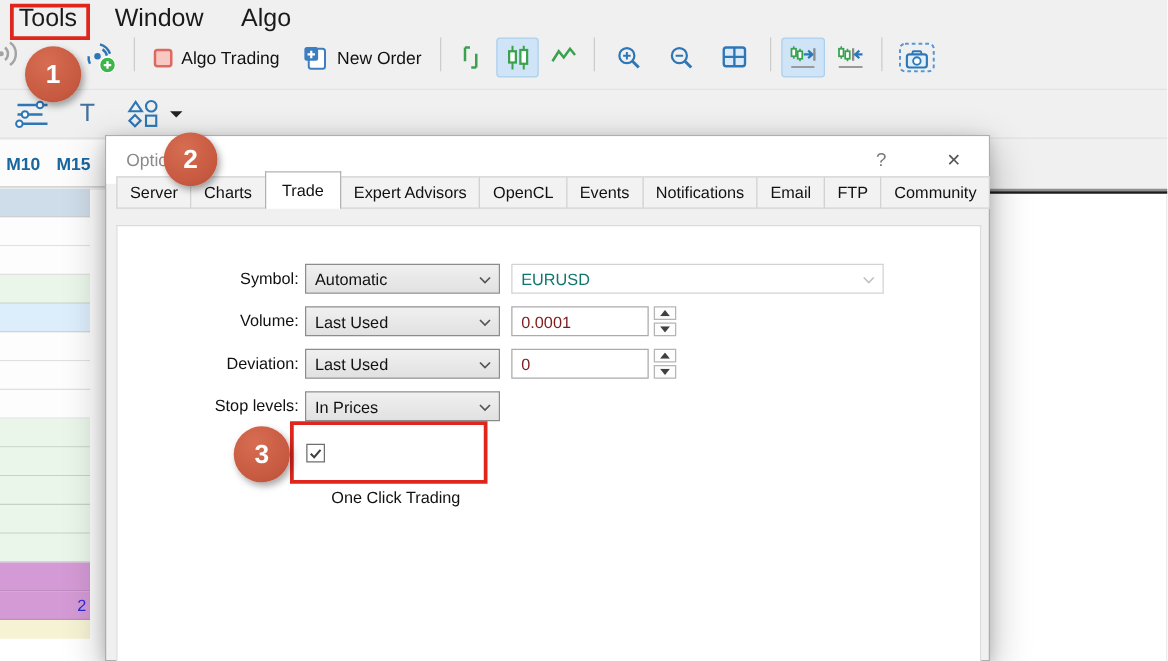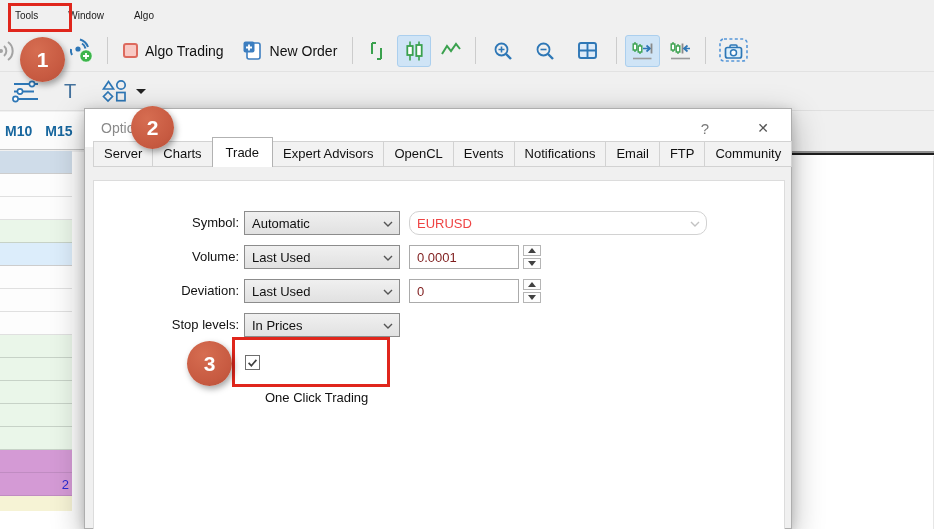--- a/index.html
+++ b/index.html
@@ -5,25 +5,25 @@
   html,body{margin:0;padding:0;}
   body{
     width:934px;height:529px;position:relative;overflow:hidden;
     background:#ffffff;font-family:"Liberation Sans",sans-serif;
     -webkit-font-smoothing:antialiased;
   }
   
   .gray-band{position:absolute;left:0;top:0;width:934px;height:152px;background:var(--toolbar-bg);}
   
   .menubar{position:absolute;left:0;top:0;width:822px;height:30px;display:flex;align-items:center;
-    padding-left:14px;box-sizing:border-box;font-size:10px;color:#1a1a1a;}
+    padding-left:14px;box-sizing:border-box;font-size:20px;color:#1a1a1a;}
   .menu-item{padding:0 15px 0 1px;margin-right:14px;cursor:default;}
   
   .toolbar1{position:absolute;left:0;top:30px;width:934px;height:42px;box-sizing:border-box;
-    border-bottom:1px solid #e2e2e2;display:flex;align-items:center;}
+    border-bottom:1px solid #e2e2e2;display:flex;}
   .tbtn{height:32px;min-width:30px;display:flex;align-items:center;justify-content:center;
     border-radius:3px;padding:0 4px;margin:0 2px;box-sizing:border-box;}
   .tbtn.labeled{padding:0 7px;gap:7px;font-size:14px;color:#111;}
   .tbtn.selected{background:var(--selected-tool-bg);border:1px solid #abcfee;}
   .tsep{width:1px;height:27px;background:#cccccc;margin:0 6px;flex:0 0 1px;}
   
   .toolbar2{position:absolute;left:0;top:72px;width:934px;height:39px;box-sizing:border-box;
     border-bottom:1px solid #e0e0e0;display:flex;align-items:center;padding-left:5px;}
   .ttext{font-size:20px;color:#43719c;line-height:1;padding:0 2px;}
   .caret-down{width:0;height:0;border-left:5px solid transparent;border-right:5px solid transparent;
@@ -63,21 +63,21 @@
   .tab.active{background:#ffffff;border:1px solid #b2b2b2;border-bottom:none;
     padding:7px 13px 7px;position:relative;z-index:2;}
   .dlg-panel{position:absolute;left:8px;top:71px;width:692px;height:404px;background:#ffffff;
     border:1px solid #dcdcdc;border-bottom:none;box-sizing:border-box;}
   
   .frm-label{position:absolute;width:145px;text-align:right;font-size:13px;color:#111;line-height:24px;left:0;}
   .combo{position:absolute;width:156px;height:24px;box-sizing:border-box;
     background:linear-gradient(#f0f0f0,#e1e1e1);border:1px solid #8c8c8c;
     font-size:13px;color:#111;display:flex;align-items:center;padding:0 22px 0 7px;}
   .combo .chev{position:absolute;right:6px;top:9px;}
-  .combo.disabled{background:#ffffff;border-color:#d2d2d2;color:#ef4444;width:298px;border-radius:10px;}
+  .combo.disabled{background:#ffffff;border-color:#d2d2d2;color:#0f766e;width:298px;}
   .numfield{position:absolute;width:110px;height:24px;box-sizing:border-box;background:#fff;
     border:1px solid #ababab;font-size:13px;color:#7f1d1d;display:flex;align-items:center;padding-left:7px;}
   .spin{position:absolute;width:18px;height:24px;display:flex;flex-direction:column;gap:2px;}
   .spin .sbtn{flex:1;background:#fdfdfd;border:1px solid #b5b5b5;display:flex;align-items:center;
     justify-content:center;box-sizing:border-box;padding:0;}
   .checkrow-box{position:absolute;width:15px;height:15px;background:#fff;border:1px solid #6e6e6e;
     box-sizing:border-box;display:flex;align-items:center;justify-content:center;}
   .checkrow-label{position:absolute;font-size:13px;color:#111;line-height:16px;}
   
   .ann-rect{position:absolute;border:3px solid var(--annotation-red);box-sizing:border-box;z-index:30;}

